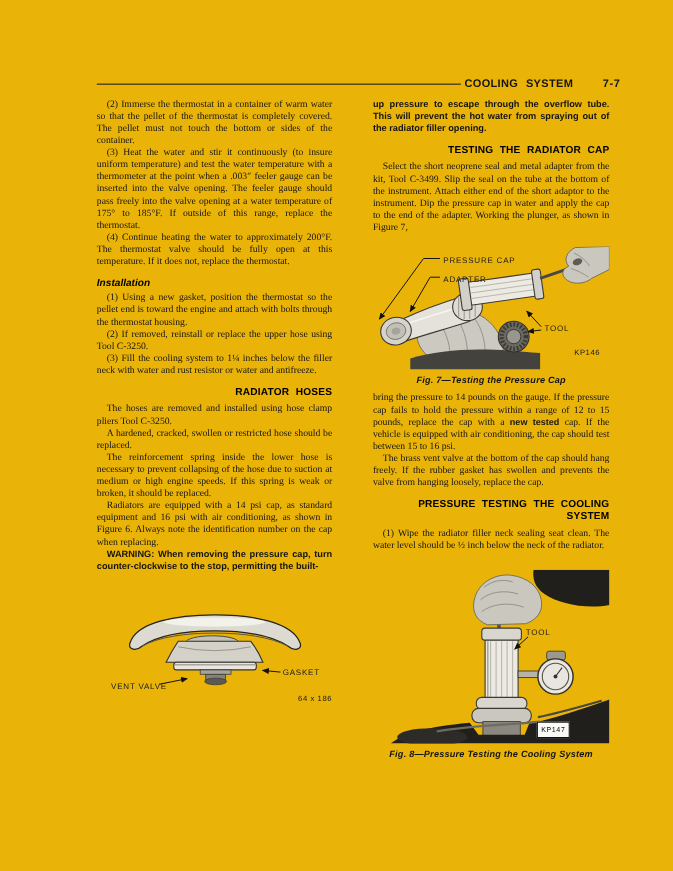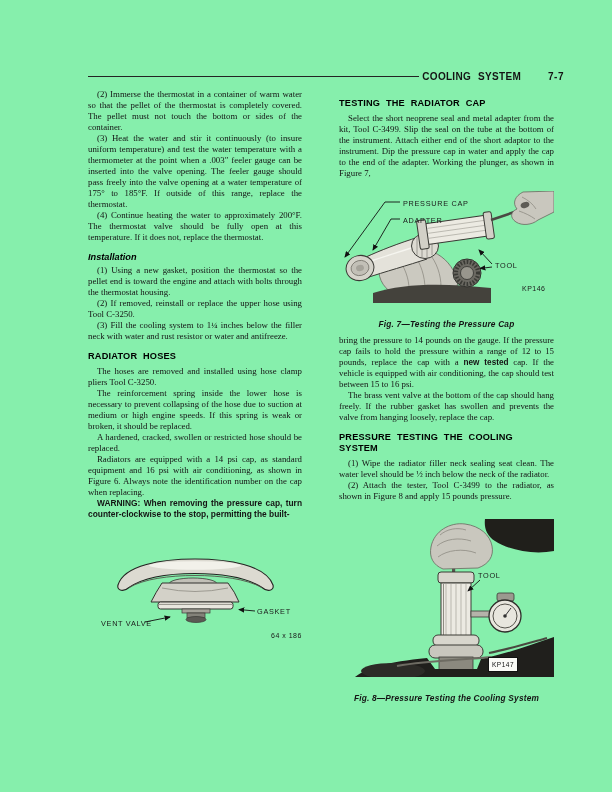--- a/index.html
+++ b/index.html
@@ -1,19 +1,19 @@
 <!DOCTYPE html>
 <html><head>
 <meta charset="utf-8">
 <style>
   html,body{margin:0;padding:0;background:#e9e9e9;}
   .page{
     position:relative;
     width:612px;height:792px;
-    background:#86efac;
+    background:#eab308;
     font-family:"Liberation Serif", serif;
     color:#141414;
     overflow:hidden;
     margin:0 auto;
   }
   
   .header{
     position:absolute;left:88px;top:68px;width:476px;height:16px;
     display:flex;align-items:center;
     font-family:"Liberation Sans", sans-serif;font-weight:bold;
@@ -24,34 +24,34 @@
   
   .body-area{position:absolute;left:88px;top:89px;width:449px;display:flex;gap:37px;}
   .col{width:215px;font-size:8.8px;line-height:11px;text-align:justify;}
   .col-left{width:214px;}
   p.para{margin:0;text-indent:9px;}
   p.no-indent{text-indent:0;}
   .bold-sans{font-family:"Liberation Sans", sans-serif;font-weight:bold;font-size:8.4px;line-height:11px;}
   .run-bold{font-family:"Liberation Sans", sans-serif;font-weight:bold;font-size:8.2px;}
   .heading-sans{
     font-family:"Liberation Sans", sans-serif;font-weight:bold;font-size:9.2px;
-    text-align:left;margin:9px 0 4px;word-spacing:3px;letter-spacing:0.2px;color:#000;
+    text-align:right;margin:9px 0 4px;word-spacing:3px;letter-spacing:0.2px;color:#000;
   }
   .heading-italic{
     font-family:"Liberation Sans", sans-serif;font-weight:bold;font-style:italic;font-size:9.2px;
     text-align:left;margin:9px 0 2px;color:#000;
   }
   
   .figure{position:relative;}
   .fig6{margin-top:32px;width:215px;}
   .fig7{margin-top:12px;width:215px;}
   .fig8{margin-top:17px;width:215px;}
   .fig-caption{
     font-family:"Liberation Sans", sans-serif;font-weight:bold;font-style:italic;
-    font-size:8.3px;text-align:center;margin-top:16px;letter-spacing:0.2px;text-indent:0;
+    font-size:8.3px;text-align:center;margin-top:4px;letter-spacing:0.2px;text-indent:0;
   }
   .fig-label{
     position:absolute;font-family:"Liberation Sans", sans-serif;
     font-size:7.3px;letter-spacing:0.7px;color:#1a1a1a;white-space:nowrap;
   }
   .photo-code{
     position:absolute;font-family:"Liberation Sans", sans-serif;
     font-size:7px;letter-spacing:0.5px;color:#1a1a1a;white-space:nowrap;
   }
   .photo-badge{
@@ -79,22 +79,22 @@
       <p class="para">(3) Heat the water and stir it continuously (to insure uniform temperature) and test the water temperature with a thermometer at the point when a .003″ feeler gauge can be inserted into the valve opening. The feeler gauge should pass freely into the valve opening at a water temperature of 175° to 185°F. If outside of this range, replace the thermostat.</p>
       <p class="para">(4) Continue heating the water to approximately 200°F. The thermostat valve should be fully open at this temperature. If it does not, replace the thermostat.</p>
 
       <div class="heading-italic">Installation</div>
       <p class="para">(1) Using a new gasket, position the thermostat so the pellet end is toward the engine and attach with bolts through the thermostat housing.</p>
       <p class="para">(2) If removed, reinstall or replace the upper hose using Tool C-3250.</p>
       <p class="para">(3) Fill the cooling system to 1¼ inches below the filler neck with water and rust resistor or water and antifreeze.</p>
 
       <div class="heading-sans">RADIATOR HOSES</div>
       <p class="para">The hoses are removed and installed using hose clamp pliers Tool C-3250.</p>
+      <p class="para">A hardened, cracked, swollen or restricted hose should be replaced.</p>
       <p class="para">The reinforcement spring inside the lower hose is necessary to prevent collapsing of the hose due to suction at medium or high engine speeds. If this spring is weak or broken, it should be replaced.</p>
-      <p class="para">A hardened, cracked, swollen or restricted hose should be replaced.</p>
 
       <p class="para">Radiators are equipped with a 14 psi cap, as standard equipment and 16 psi with air conditioning, as shown in Figure 6. Always note the identification number on the cap when replacing.</p>
       <p class="para bold-sans">WARNING: When removing the pressure cap, turn counter-clockwise to the stop, permitting the built-</p>
 
       <div class="figure fig6">
         <svg width="215" height="92" viewBox="0 0 215 92">
           <defs>
             <marker id="arr6" markerWidth="7" markerHeight="6" refX="6" refY="3" orient="auto">
               <path d="M0,0 L7,3 L0,6 Z" fill="#111"></path>
             </marker>
@@ -128,20 +128,21 @@
           <path d="M57,70 L82,65" fill="none" stroke="#111" stroke-width="0.9" marker-end="url(#arr6)"></path>
           <path d="M167,59 L151,57.5" fill="none" stroke="#111" stroke-width="0.9" marker-end="url(#arr6)"></path>
         </svg>
         <span class="fig-label" style="left:13px;top:66px;">VENT VALVE</span>
         <span class="fig-label" style="left:169px;top:54px;">GASKET</span>
         <span class="photo-code" style="left:183px;top:78px;">64 x 186</span>
       </div>
     </div>
 
     <div class="col col-right">
+      <p class="para no-indent bold-sans">up pressure to escape through the overflow tube. This will prevent the hot water from spraying out of the radiator filler opening.</p>
 
       <div class="heading-sans">TESTING THE RADIATOR CAP</div>
       <p class="para">Select the short neoprene seal and metal adapter from the kit, Tool C-3499. Slip the seal on the tube at the bottom of the instrument. Attach either end of the short adaptor to the instrument. Dip the pressure cap in water and apply the cap to the end of the adapter. Working the plunger, as shown in Figure 7,</p>
 
       <div class="figure fig7">
         <svg width="215" height="112" viewBox="0 0 215 112">
           <defs>
             <marker id="arr7" markerWidth="7" markerHeight="6" refX="6" refY="3" orient="auto">
               <path d="M0,0 L7,3 L0,6 Z" fill="#111"></path>
             </marker>
@@ -202,21 +203,20 @@
         <span class="fig-label" style="left:156px;top:69px;">TOOL</span>
         <span class="photo-code" style="left:183px;top:92px;">KP146</span>
         <div class="fig-caption">Fig. 7—Testing the Pressure Cap</div>
       </div>
 
       <p class="para no-indent" style="margin-top:5px;"><span>bring the pressure to 14 pounds on the gauge. If the pressure cap fails to hold the pressure within a range of 12 to 15 pounds, replace the cap with a </span><span class="run-bold">new tested</span><span> cap. If the vehicle is equipped with air conditioning, the cap should test between 15 to 16 psi.</span></p>
       <p class="para">The brass vent valve at the bottom of the cap should hang freely. If the rubber gasket has swollen and prevents the valve from hanging loosely, replace the cap.</p>
 
       <div class="heading-sans">PRESSURE TESTING THE COOLING SYSTEM</div>
       <p class="para">(1) Wipe the radiator filler neck sealing seat clean. The water level should be ½ inch below the neck of the radiator.</p>
-      <p class="para">(2) Attach the tester, Tool C-3499 to the radiator, as shown in Figure 8 and apply 15 pounds pressure.</p>
 
       <div class="figure fig8">
         <svg width="215" height="158" viewBox="0 0 215 158">
           <defs>
             <marker id="arr8" markerWidth="7" markerHeight="6" refX="6" refY="3" orient="auto">
               <path d="M0,0 L7,3 L0,6 Z" fill="#111"></path>
             </marker>
           </defs>
 
           <path d="M146,0 L215,0 L215,32 C194,36 169,31 156,22 C147,16 145,8 146,0 Z" fill="#201f1b"></path>

